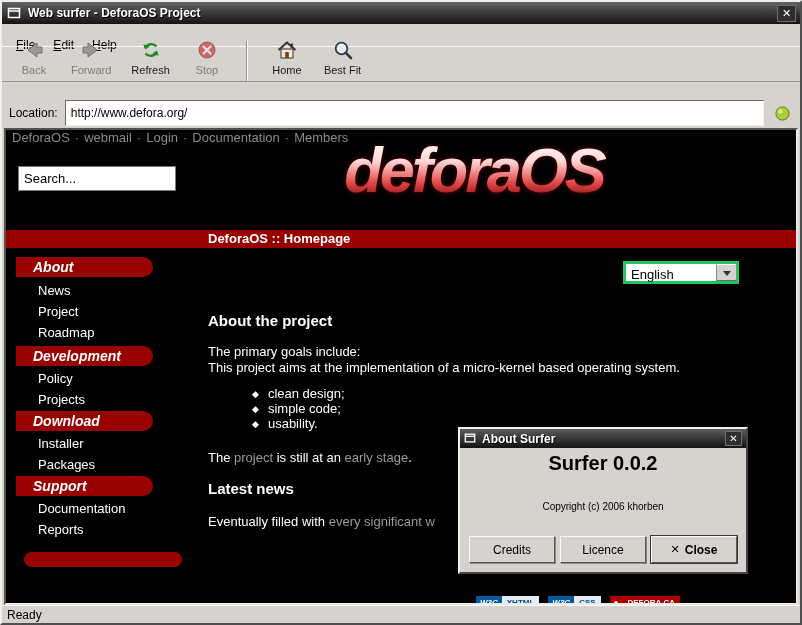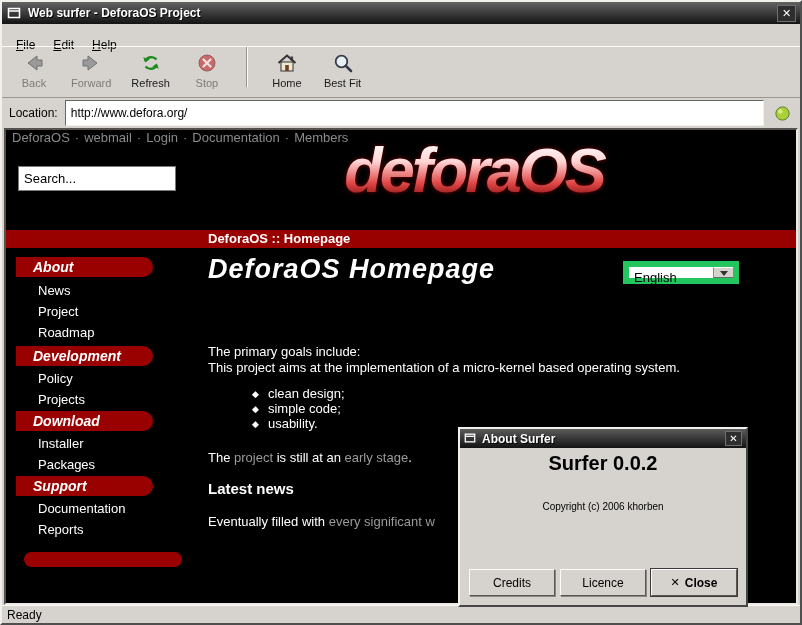--- a/index.html
+++ b/index.html
@@ -12,23 +12,23 @@
   .titlebar .ticon { width:15px; height:15px; display:flex; align-items:center; justify-content:center; }
   .titlebar .title { color:#fff; font-weight:bold; font-size:12px; margin-left:7px; flex:1;
                      text-shadow:1px 1px 0 #000; white-space:nowrap; overflow:hidden; }
   .win-close { width:19px; height:17px; display:flex; align-items:center; justify-content:center;
                color:#fff; font-size:11px; background:#2e2e2e; border:1px solid #6e6e6e; cursor:default; }
   
   .menubar { position:absolute; left:0; top:22px; right:0; height:22px; display:flex; align-items:center; padding-left:5px; }
   .menu-item { font-size:12px; padding:3px 9px; color:#000;margin-top:20px; }
   .menu-item::first-letter { text-decoration:underline; }
   
-  .toolbar { position:absolute; left:0; top:44px; right:0; height:52px;
+  .toolbar { position:absolute; left:0; top:44px; right:0; height:36px;
              border-top:1px solid #fbfaf8; border-bottom:1px solid #9a9792;
-             display:flex; align-items:flex-start; padding-left:8px; gap:6px; }
+             display:flex; align-items:flex-end; padding-left:8px; gap:6px; }
   .tbtn { height:47px; min-width:48px; padding:2px 7px; display:flex; flex-direction:column;
           align-items:center; justify-content:center; gap:1px; font-size:11px; color:#1a1a1a; }
   .tbtn.disabled { color:#7e7b76; }
   .tsep { width:2px; height:40px; border-left:1px solid #97948f; border-right:1px solid #fbfaf8; margin:0 9px; }
   
   .locbar { position:absolute; left:0; top:96px; right:0; height:30px; display:flex; align-items:center; padding:0 7px; gap:7px; }
   .locbar .loclabel { font-size:12px; color:#000; }
   .locinput { flex:1; height:22px; border:1px solid; border-color:#6a6761 #f2f0ec #f2f0ec #6a6761;
               background:#fff; font-size:12px; padding:12px 5px; outline:none; color:#000; }
   .gobtn { width:22px; height:22px; display:flex; align-items:center; justify-content:center; }
@@ -46,39 +46,39 @@
           background:linear-gradient(180deg,#ffffff 8%,#ffd6d6 38%,#e04848 68%,#6d0000 96%);
           -webkit-background-clip:text; background-clip:text; color:transparent;
           filter:drop-shadow(0 0 2px #7a0000); }
   .redbar { left:0; right:0; top:100px; height:18px; background:#990000; }
   .crumb { left:202px; top:101px; font-size:13px; font-weight:bold; color:#fff; }
   .pill { left:10px; width:137px; height:20px; background:#990000; border-radius:0 10px 10px 0;
           color:#fff; font-weight:bold; font-style:italic; font-size:14px; line-height:20px; padding-left:17px; }
   .sideitem { left:32px; font-size:13px; color:#fff; text-decoration:none; display:block; }
   .endpill { left:18px; top:422px; width:158px; height:15px; background:#990000; border-radius:8px; }
   .h1 { left:202px; top:124px; font-size:27px; font-weight:bold; font-style:italic; color:#fff; letter-spacing:1px; }
-  .lang { left:617px; top:131px; width:116px; height:23px; display:flex; background:#fff; border:6px solid #22c55e; }
+  .lang { left:617px; top:131px; width:116px; height:23px; display:flex; background:#fff; border:3px solid #22c55e; }
   .lang .val { flex:1; font-size:13px; padding:3px 0 0 5px; color:#000; }
   .lang .dd { width:20px; background:#d6d3ce; border-left:1px solid #8a8a8a;
               border-top:1px solid #fff; border-bottom:1px solid #6a6a6a;
               display:flex; align-items:center; justify-content:center; }
   .caret { width:0; height:0; border:4px solid transparent; border-top:5px solid #333; margin-top:5px; }
   .h2 { font-size:15px; font-weight:bold; color:#fff; }
   .ptext { font-size:13px; color:#fff; line-height:16px; }
   a.glink { color:#9a9a9a; text-decoration:none; }
   .bullet { font-size:13px; color:#fff; }
   .bullet .dia { font-size:9px; margin-right:9px; vertical-align:1px; }
   .badges { left:470px; top:466px; display:flex; gap:9px; }
   .badge { display:flex; height:14px; font-size:8px; font-weight:bold; align-items:stretch; }
   .badge .l { background:#005a9c; color:#fff; padding:2px 4px; font-style:italic; }
   .badge .r { background:#e4ecf4; color:#004a8c; padding:2px 5px; }
   .badge.red .l { background:#aa0000; color:#fff; font-style:normal; }
   .badge.red .r { background:#aa0000; color:#fff; }
   
-  .dialog { position:absolute; left:456px; top:425px; width:290px; height:180px; background:#d6d3ce;
+  .dialog { position:absolute; left:456px; top:425px; width:290px; height:147px; background:#d6d3ce;
             border:2px solid; border-color:#f2f0ec #454545 #454545 #f2f0ec; z-index:10; }
   .dlg-title { height:19px; background:linear-gradient(#5c5c5c,#121212); display:flex; align-items:center; padding:0 4px; }
   .dlg-title .title { color:#fff; font-weight:bold; font-size:12px; margin-left:6px; flex:1; text-shadow:1px 1px 0 #000; }
   .dlg-close { width:17px; height:15px; display:flex; align-items:center; justify-content:center;
                color:#fff; font-size:10px; background:#2e2e2e; border:1px solid #6e6e6e; }
   .dlg-version { text-align:center; margin-top:4px; font-size:20px; font-weight:bold; color:#000; }
   .dlg-copy { text-align:center; margin-top:26px; font-size:10px; color:#000; }
   .dlg-buttons { position:absolute; left:9px; right:9px; bottom:9px; display:flex; justify-content:space-between; }
   .btn { width:86px; height:27px; background:#d6d3ce; border:1px solid; border-color:#fbfaf8 #5a5751 #5a5751 #fbfaf8;
          font-size:12px; display:flex; align-items:center; justify-content:center; gap:5px; color:#000;
@@ -195,29 +195,29 @@
     <div class="abs pill" style="top:281px">Download</div>
     <a class="abs sideitem" style="top:306px">Installer</a>
     <a class="abs sideitem" style="top:327px">Packages</a>
 
     <div class="abs pill" style="top:346px">Support</div>
     <a class="abs sideitem" style="top:371px">Documentation</a>
     <a class="abs sideitem" style="top:392px">Reports</a>
 
     <div class="abs endpill"></div>
 
-    <div class="abs h1">DeforaOS Homepage</div>
 
     <div class="abs lang">
       <span class="val">English</span>
       <span class="dd">
           <span class="caret"></span>
         </span>
     </div>
 
+    <div class="abs h2" style="left:202px;top:182px">About the project</div>
 
     <div class="abs ptext" style="left:202px;top:214px">
       <div>The primary goals include:</div>
       <div>This project aims at the implementation of a micro-kernel based operating system.</div>
     </div>
 
     <div class="abs bullet" style="left:246px;top:256px"><span class="dia">◆</span><span>clean design;</span></div>
     <div class="abs bullet" style="left:246px;top:271px"><span class="dia">◆</span><span>simple code;</span></div>
     <div class="abs bullet" style="left:246px;top:286px"><span class="dia">◆</span><span>usability.</span></div>
 

